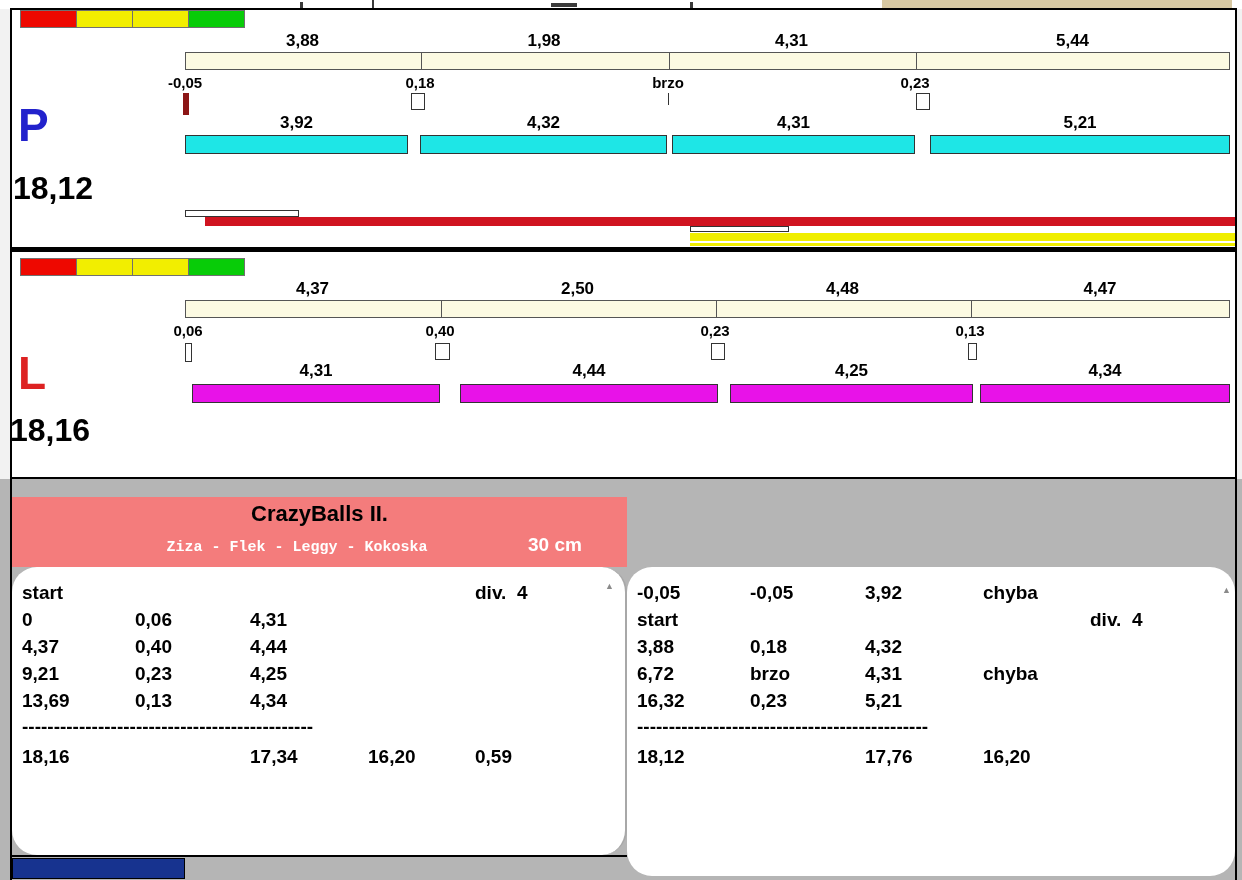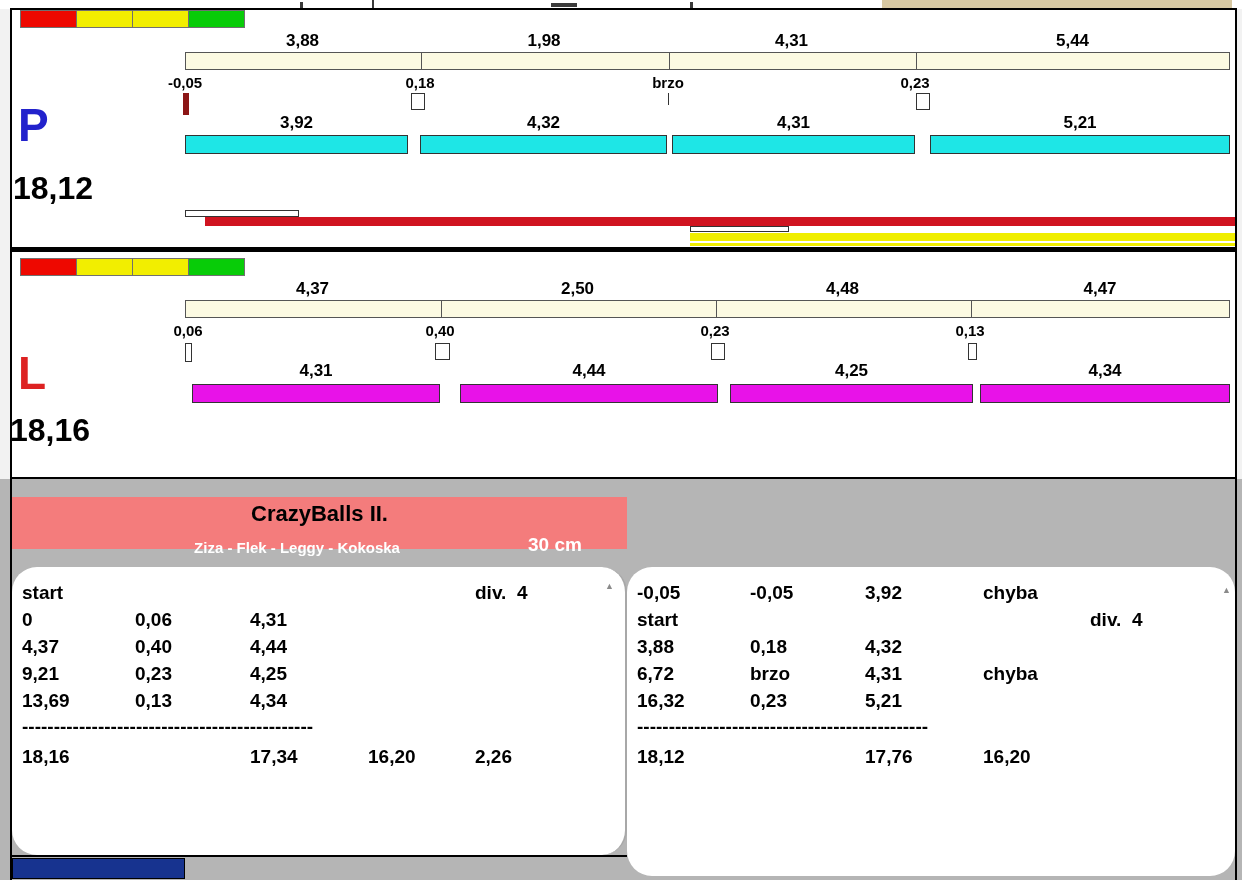--- a/index.html
+++ b/index.html
@@ -11,23 +11,23 @@
   .s15 { font-size:15px; }
   .scale { position:absolute; height:18px; background:#fcfae2; border:1px solid #555; }
   .sdiv { position:absolute; top:0; width:1px; height:100%; background:#555; display:block; }
   .bar { position:absolute; height:19px; border:1px solid #333; }
   .light { position:absolute; top:0; width:57px; height:18px; border:1px solid #707070; }
   .tick { position:absolute; width:1px; height:12px; background:#333; display:block; }
   .mbox { position:absolute; background:#fff; border:1px solid #333; display:block; }
   .lane-letter { position:absolute; font-size:46px; font-weight:bold; line-height:1; }
   .lane-total { position:absolute; font-size:32px; font-weight:bold; line-height:1; color:#000; }
   .divider-bar { position:absolute; background:#000; }
-  .phead { position:absolute; height:52px; }
+  .phead { position:absolute; height:70px; }
   .ptitle { position:absolute; top:4px; left:0; width:100%; text-align:center; font-size:22px; font-weight:bold; color:#000; }
-  .pdogs { position:absolute; top:42px; font-size:15px; font-weight:bold; color:#fff; text-align:center; }
+  .pdogs { position:absolute; top:42px; font-size:15px; font-weight:bold; color:#fff; text-align:center;font-family:Liberation Mono, monospace; }
   .pheight { position:absolute; top:37px; font-size:19px; font-weight:bold; color:#fff; }
   .pbody { position:absolute; background:#fff;border-radius:25px; }
   .clockbox { position:absolute; left:497px; top:497px; width:260px; height:31px; background:#fff; border:1px solid #555;
               text-align:center; font-size:21px; line-height:29px; color:#000; z-index:6; }
   .trow { position:absolute; left:0; width:100%; height:26px; }
   .c { position:absolute; font-weight:bold; font-size:19px; white-space:pre; color:#000; line-height:1.1; }
   .c1 { left:10px; } .c2 { left:123px; } .c3 { left:238px; } .c4 { left:356px; } .c5 { left:463px; }
   .scrollup { position:absolute; font-size:9px; color:#8a8a8a; }
   .frag { position:absolute; background:#3a3a3a; display:block; }
 </style>
@@ -188,21 +188,21 @@
       <span class="c c5"></span>
     </div>
     <div class="trow" style="top:150px">
       <span class="c c1">----------------------------------------------</span>
     </div>
     <div class="trow" style="top:180px">
       <span class="c c1">18,16</span>
       <span class="c c2"></span>
       <span class="c c3">17,34</span>
       <span class="c c4">16,20</span>
-      <span class="c c5">2,26</span>
+      <span class="c c5">0,59</span>
     </div>
     <span class="scrollup" style="left:593px;top:14px">▲</span>
   </div>
   <div class="divider-bar" style="left:10px;top:855px;width:617px;height:2px"></div>
 
 
   <div class="pbody" style="left:627px;top:567px;width:608px;height:309px">
     <div class="trow" style="top:16px">
       <span class="c c1">-0,05</span>
       <span class="c c2">-0,05</span>

